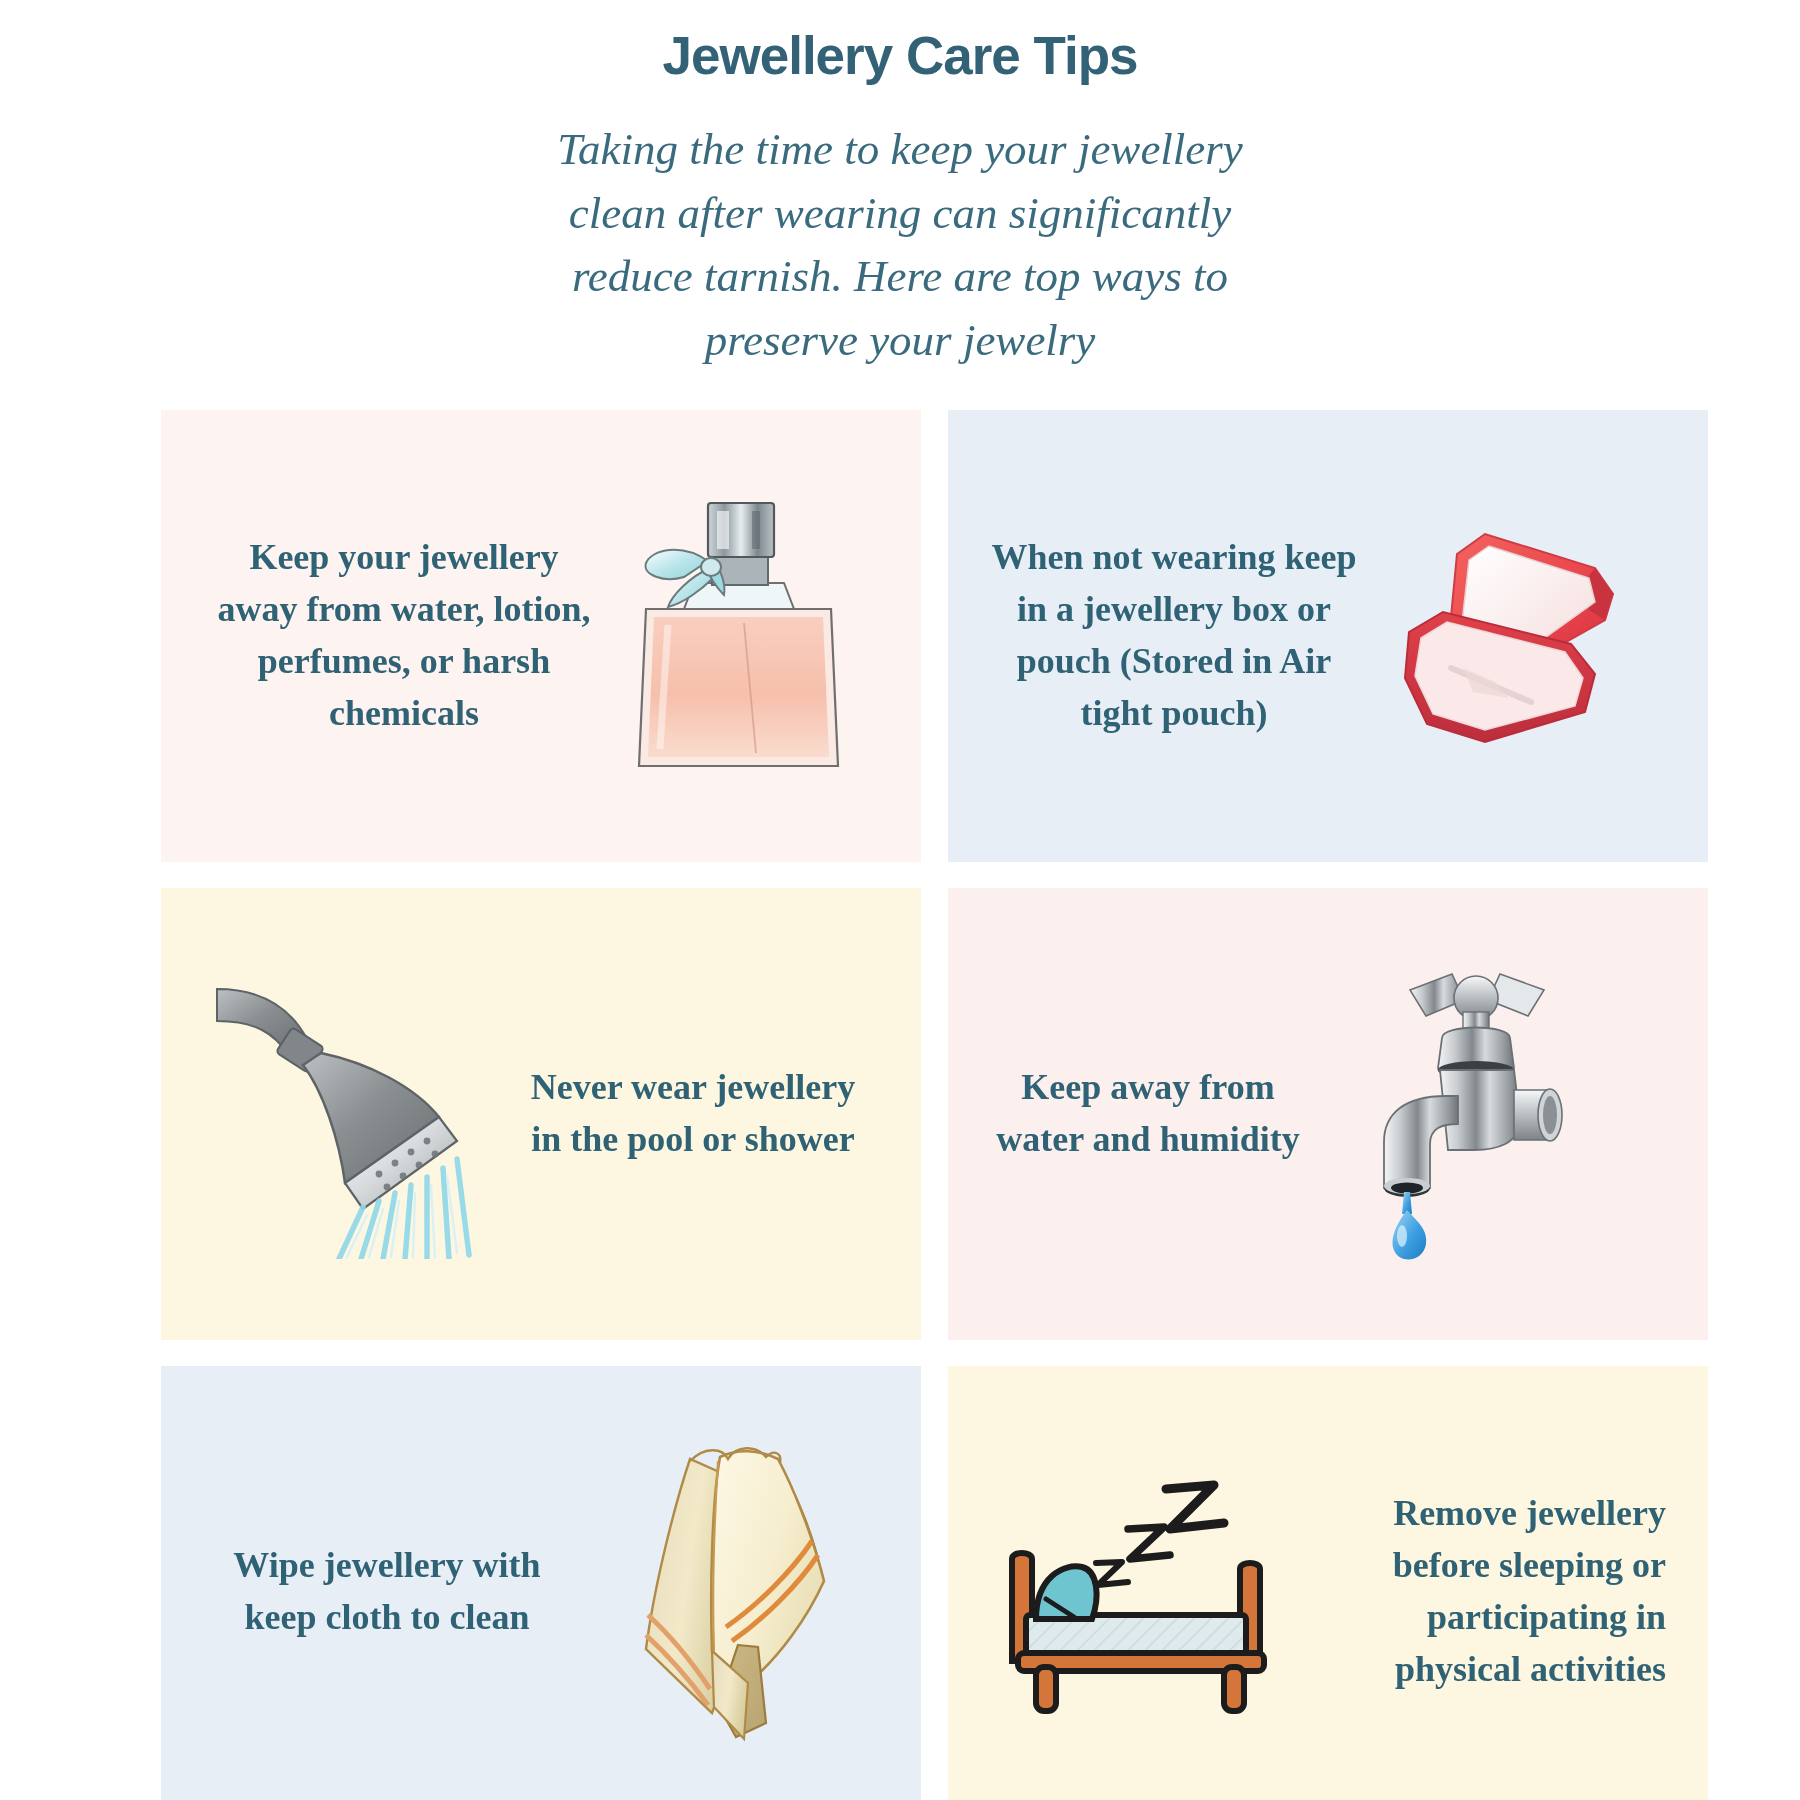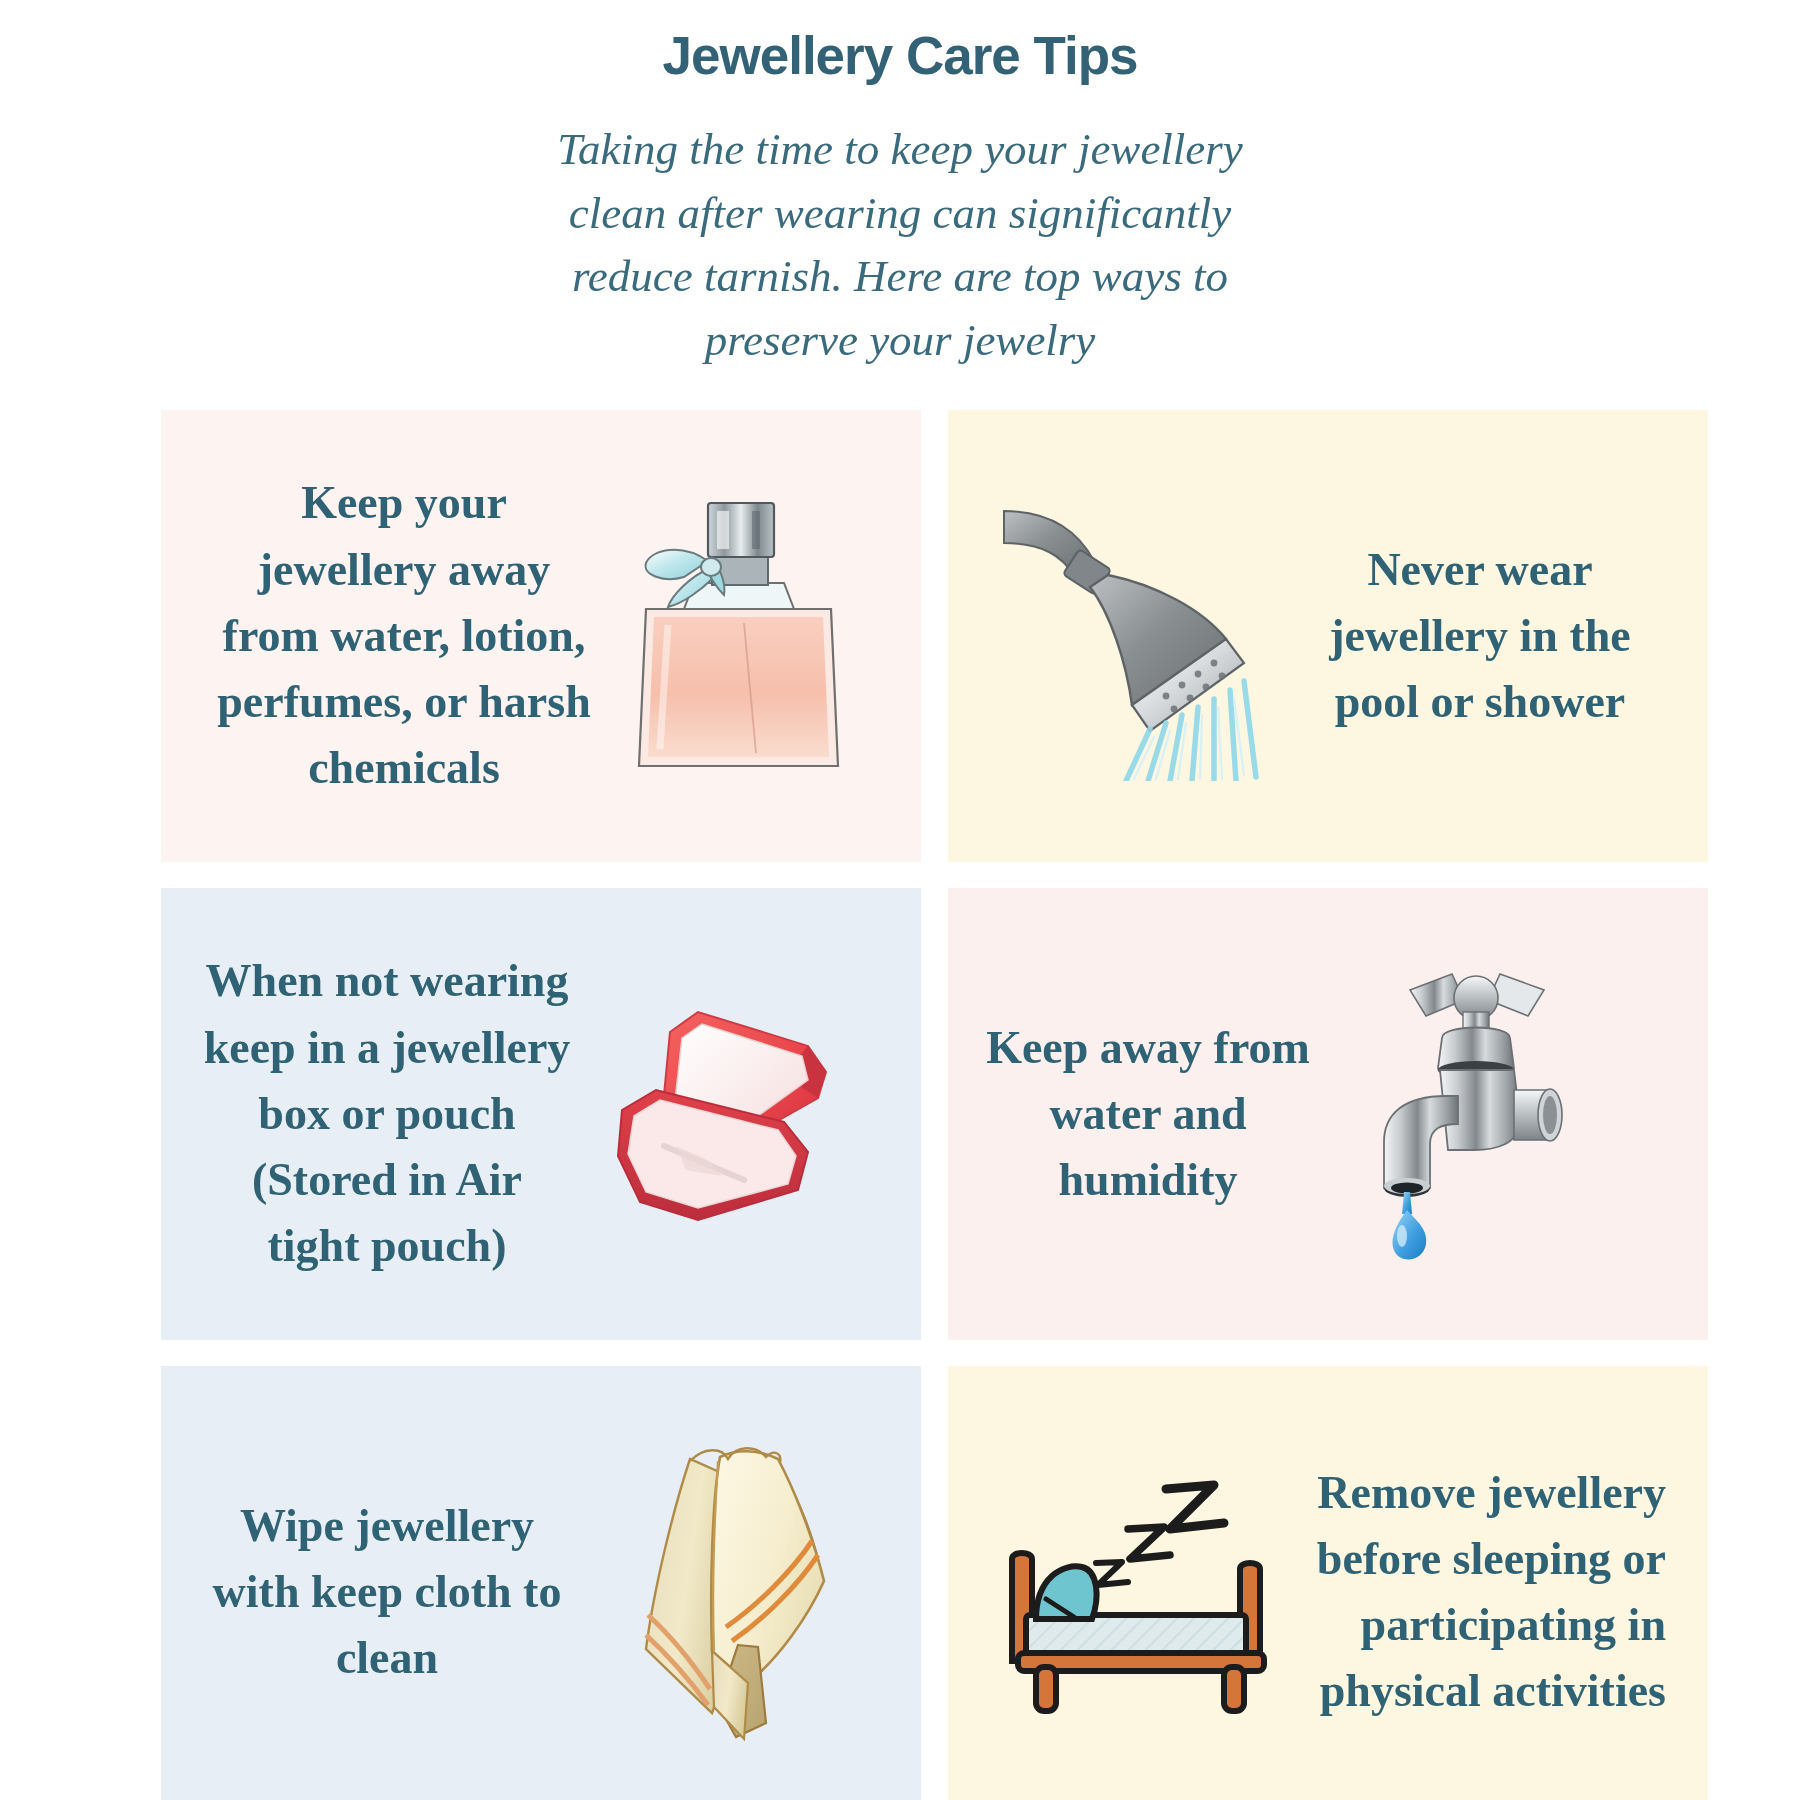--- a/index.html
+++ b/index.html
@@ -51,21 +51,21 @@
     justify-content:center;
     overflow:hidden;
     box-sizing:border-box;
   }
   .card.text-left{flex-direction:row;}
   .card.text-right{flex-direction:row;}
 
   .card-text{
     font-family:"Liberation Serif", serif;
     font-weight:700;
-    font-size:46px;
+    font-size:36px;
     line-height:1.44;
     color:#2f6275;
     text-align:center;
     box-sizing:border-box;
   }
   .card-art{
     display:flex;align-items:center;justify-content:center;
     flex:none;
   }
   .card-art svg{display:block;}
@@ -135,20 +135,54 @@
           <rect x="136" y="20" width="8" height="38" fill="#586065" opacity="0.5"></rect>
 
           <path d="M92 70 C66 52 36 58 30 72 C26 84 48 92 68 86 Z" fill="url(#pfBow)" stroke="#6a7a7d" stroke-width="2"></path>
           <path d="M92 78 C74 86 56 104 52 116 C68 112 86 98 96 88 Z" fill="url(#pfBow)" stroke="#6a7a7d" stroke-width="2"></path>
           <path d="M96 66 C104 78 110 92 108 104 C100 96 92 84 90 74 Z" fill="#9fd9e0" stroke="#6a7a7d" stroke-width="2"></path>
           <ellipse cx="95" cy="76" rx="10" ry="9" fill="#cfe9ec" stroke="#6a7a7d" stroke-width="2"></ellipse>
         </svg>
       </div>
     </div>
 
+    <div class="card c2 text-left" style="background:#e7eef5;">
+      <div class="card-text">When not wearing keep in a jewellery box or pouch (Stored in Air tight pouch)</div>
+      <div class="card-art">
+        <svg width="250" height="240" viewBox="0 0 250 240">
+          <defs>
+            <linearGradient id="boxRed" x1="0" y1="0" x2="1" y2="1">
+              <stop offset="0%" stop-color="#f4645f"></stop>
+              <stop offset="60%" stop-color="#e8434a"></stop>
+              <stop offset="100%" stop-color="#d23040"></stop>
+            </linearGradient>
+            <linearGradient id="boxRedDark" x1="0" y1="0" x2="0" y2="1">
+              <stop offset="0%" stop-color="#e0414a"></stop>
+              <stop offset="100%" stop-color="#bc2d3c"></stop>
+            </linearGradient>
+            <linearGradient id="cushion" x1="0" y1="0" x2="1" y2="1">
+              <stop offset="0%" stop-color="#ffffff"></stop>
+              <stop offset="100%" stop-color="#f6dcdc"></stop>
+            </linearGradient>
+          </defs>
+
+          <path d="M58 38 L86 18 L196 52 L214 78 L206 104 L96 166 L64 152 L50 122 Z" fill="url(#boxRed)" stroke="#cf3b45" stroke-width="2"></path>
+          <path d="M196 52 L214 78 L206 104 L190 94 L188 62 Z" fill="#c9333f"></path>
+          <path d="M70 44 L90 30 L190 62 L196 86 L104 152 L72 140 L62 116 Z" fill="url(#cushion)" stroke="#e8cfcf" stroke-width="1.5"></path>
+
+          <path d="M10 116 L44 96 L172 128 L196 158 L186 196 L86 226 L28 208 L6 162 Z" fill="url(#boxRedDark)" stroke="#bb2c3b" stroke-width="2"></path>
+          <path d="M22 122 L48 106 L166 136 L184 162 L176 190 L86 214 L34 198 L16 160 Z" fill="#fbe8e8" stroke="#eed6d6" stroke-width="1.5"></path>
+
+          <path d="M52 152 L132 186" stroke="#e6d2d2" stroke-width="6" stroke-linecap="round" fill="none"></path>
+
+          <path d="M96 166 L64 152 L74 176 L110 182 Z" fill="#ecd7d7" opacity="0.7"></path>
+        </svg>
+      </div>
+    </div>
+
     <div class="card c3 text-right" style="background:#fdf6e0;">
       <div class="card-art">
         <svg width="280" height="290" viewBox="0 0 280 290">
           <defs>
             <linearGradient id="showerMetal" x1="0" y1="0" x2="1" y2="1">
               <stop offset="0%" stop-color="#bcc0c2"></stop>
               <stop offset="45%" stop-color="#8a8f92"></stop>
               <stop offset="100%" stop-color="#696e71"></stop>
             </linearGradient>
             <linearGradient id="showerFace" x1="0" y1="0" x2="1" y2="1">
@@ -192,54 +226,20 @@
             <line x1="188" y1="232" x2="180" y2="288"></line>
             <line x1="204" y1="224" x2="202" y2="288"></line>
             <line x1="220" y1="216" x2="224" y2="288"></line>
             <line x1="236" y1="207" x2="246" y2="284"></line>
           </g>
         </svg>
       </div>
       <div class="card-text">Never wear jewellery in the pool or shower</div>
     </div>
 
-    <div class="card c2 text-left" style="background:#e7eef5;">
-      <div class="card-text">When not wearing keep in a jewellery box or pouch (Stored in Air tight pouch)</div>
-      <div class="card-art">
-        <svg width="250" height="240" viewBox="0 0 250 240">
-          <defs>
-            <linearGradient id="boxRed" x1="0" y1="0" x2="1" y2="1">
-              <stop offset="0%" stop-color="#f4645f"></stop>
-              <stop offset="60%" stop-color="#e8434a"></stop>
-              <stop offset="100%" stop-color="#d23040"></stop>
-            </linearGradient>
-            <linearGradient id="boxRedDark" x1="0" y1="0" x2="0" y2="1">
-              <stop offset="0%" stop-color="#e0414a"></stop>
-              <stop offset="100%" stop-color="#bc2d3c"></stop>
-            </linearGradient>
-            <linearGradient id="cushion" x1="0" y1="0" x2="1" y2="1">
-              <stop offset="0%" stop-color="#ffffff"></stop>
-              <stop offset="100%" stop-color="#f6dcdc"></stop>
-            </linearGradient>
-          </defs>
-
-          <path d="M58 38 L86 18 L196 52 L214 78 L206 104 L96 166 L64 152 L50 122 Z" fill="url(#boxRed)" stroke="#cf3b45" stroke-width="2"></path>
-          <path d="M196 52 L214 78 L206 104 L190 94 L188 62 Z" fill="#c9333f"></path>
-          <path d="M70 44 L90 30 L190 62 L196 86 L104 152 L72 140 L62 116 Z" fill="url(#cushion)" stroke="#e8cfcf" stroke-width="1.5"></path>
-
-          <path d="M10 116 L44 96 L172 128 L196 158 L186 196 L86 226 L28 208 L6 162 Z" fill="url(#boxRedDark)" stroke="#bb2c3b" stroke-width="2"></path>
-          <path d="M22 122 L48 106 L166 136 L184 162 L176 190 L86 214 L34 198 L16 160 Z" fill="#fbe8e8" stroke="#eed6d6" stroke-width="1.5"></path>
-
-          <path d="M52 152 L132 186" stroke="#e6d2d2" stroke-width="6" stroke-linecap="round" fill="none"></path>
-
-          <path d="M96 166 L64 152 L74 176 L110 182 Z" fill="#ecd7d7" opacity="0.7"></path>
-        </svg>
-      </div>
-    </div>
-
     <div class="card c4 text-left" style="background:#fbf0ed;">
       <div class="card-text">Keep away from water and humidity</div>
       <div class="card-art">
         <svg width="270" height="300" viewBox="0 0 270 300">
           <defs>
             <linearGradient id="chrome" x1="0" y1="0" x2="1" y2="0">
               <stop offset="0%" stop-color="#f4f5f6"></stop>
               <stop offset="22%" stop-color="#c8cccf"></stop>
               <stop offset="45%" stop-color="#82888c"></stop>
               <stop offset="62%" stop-color="#d7dbdd"></stop>

